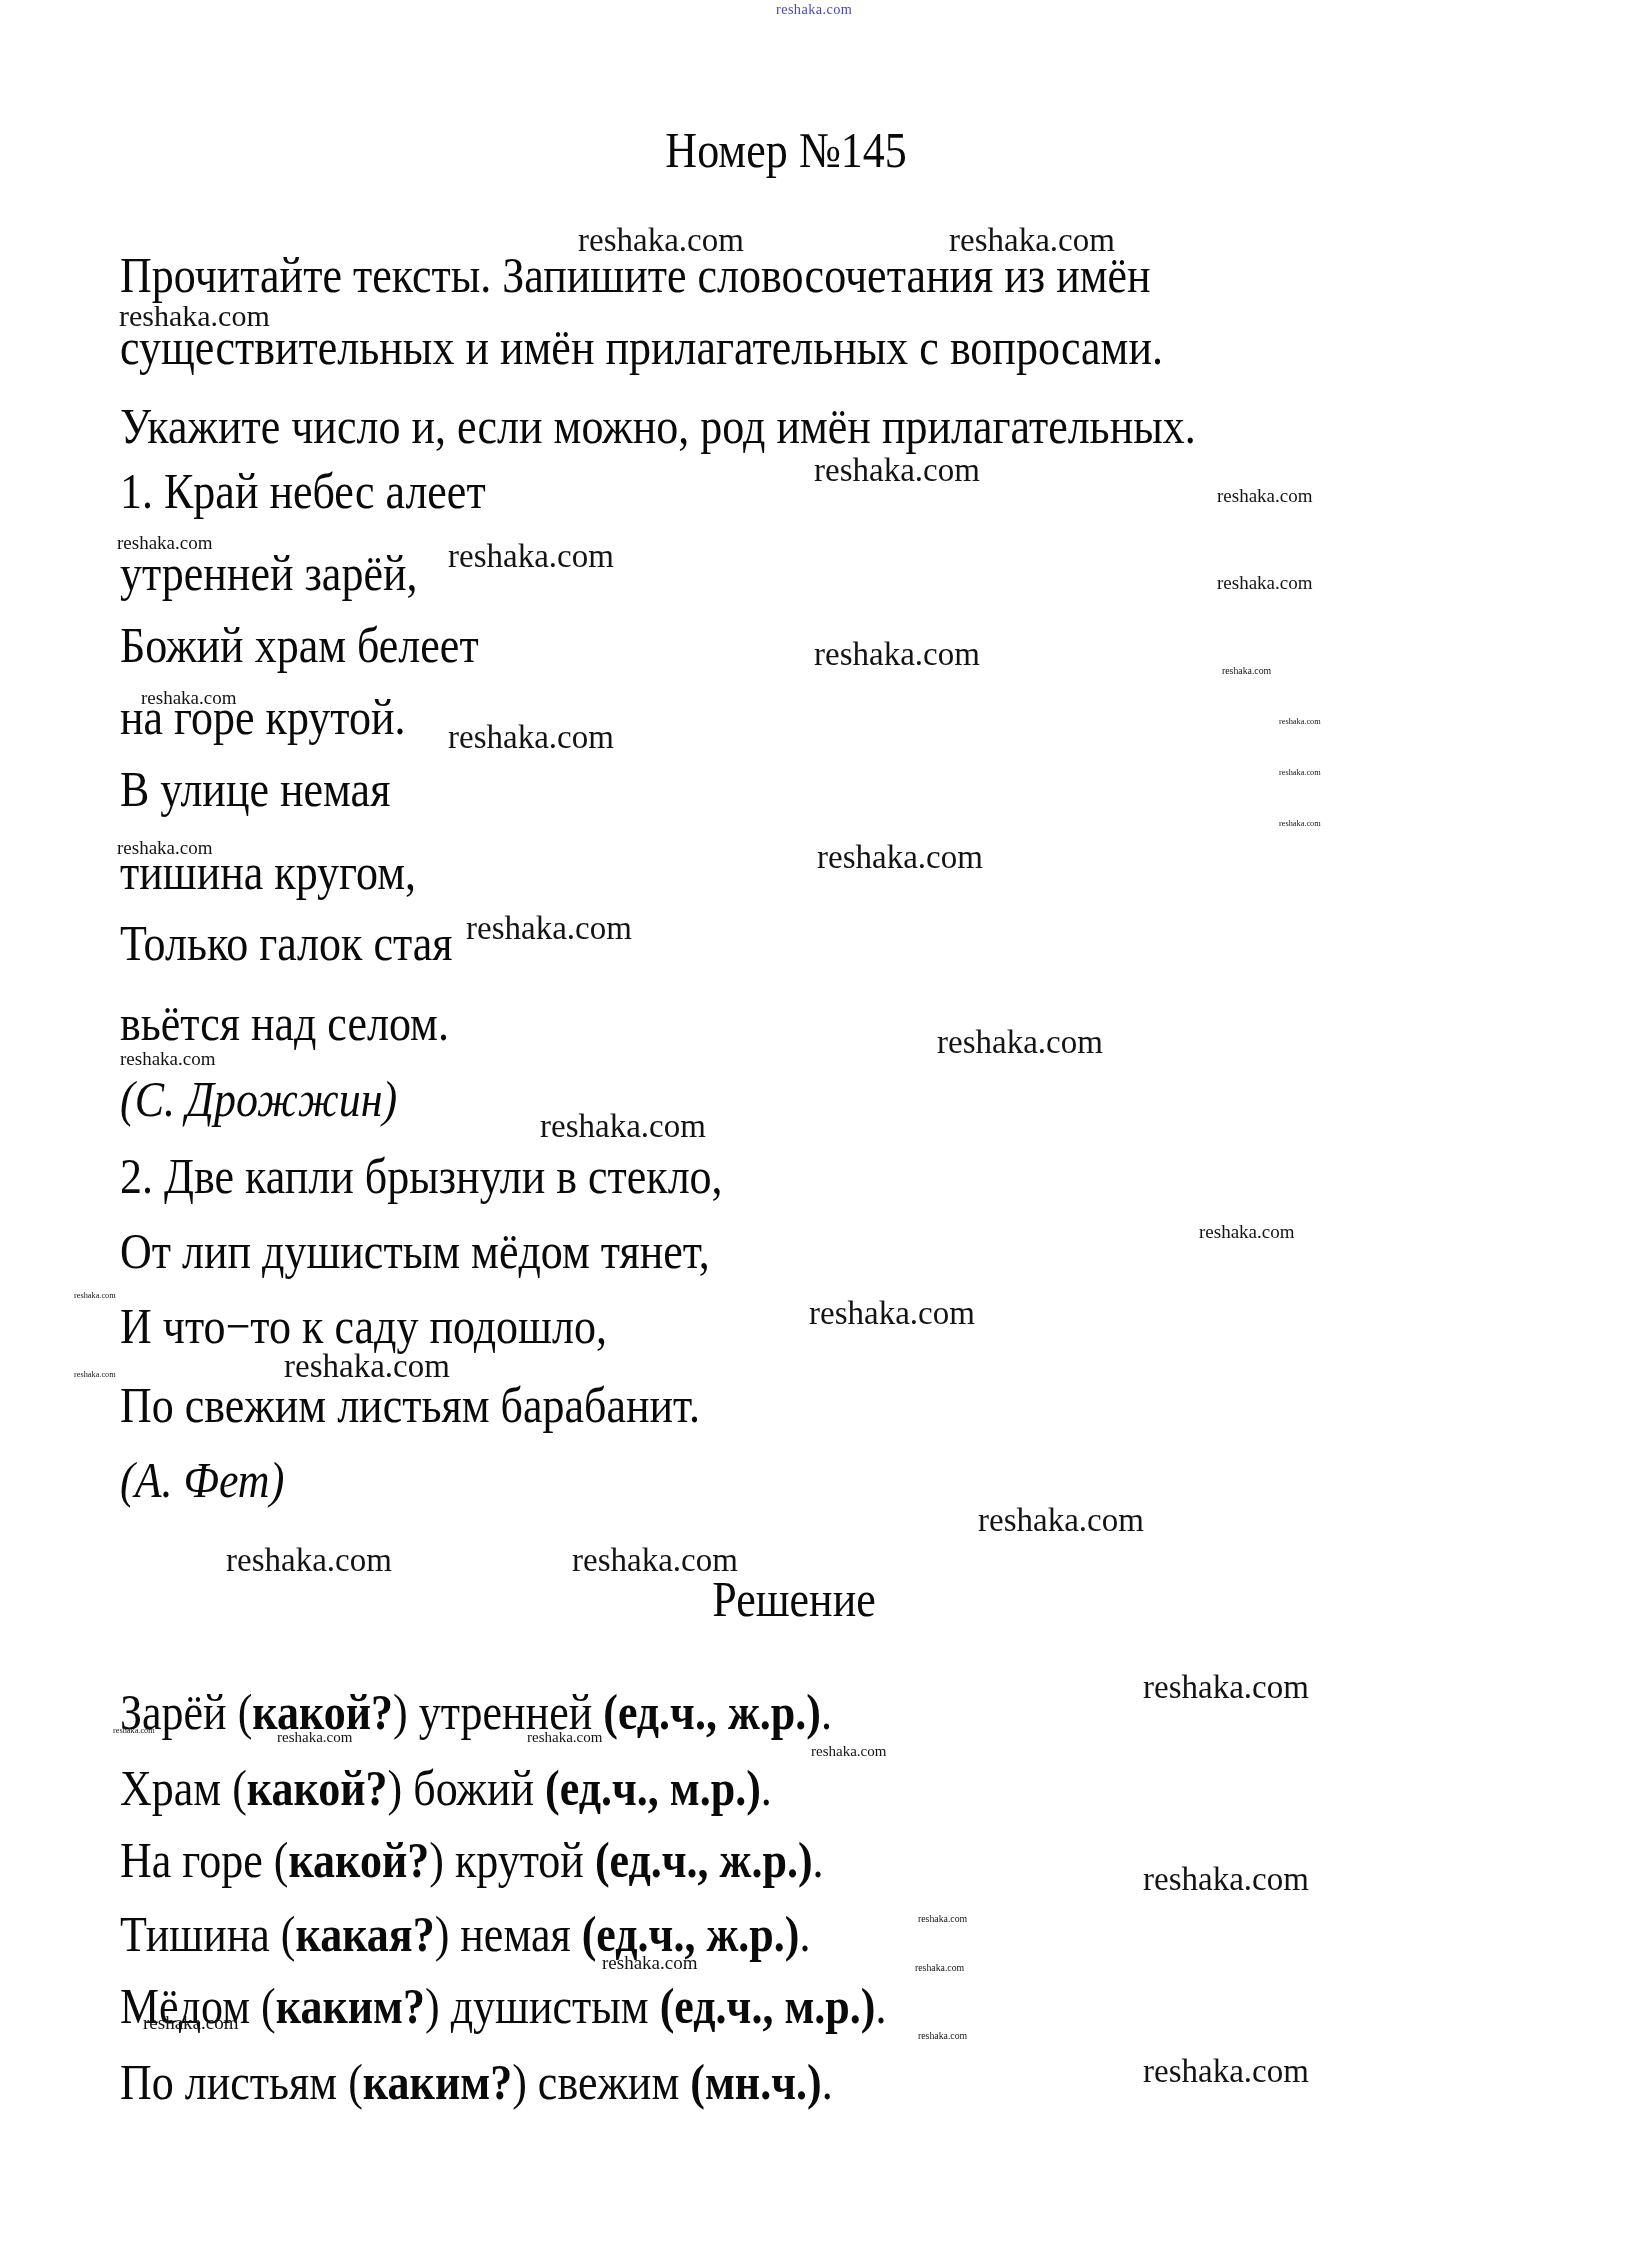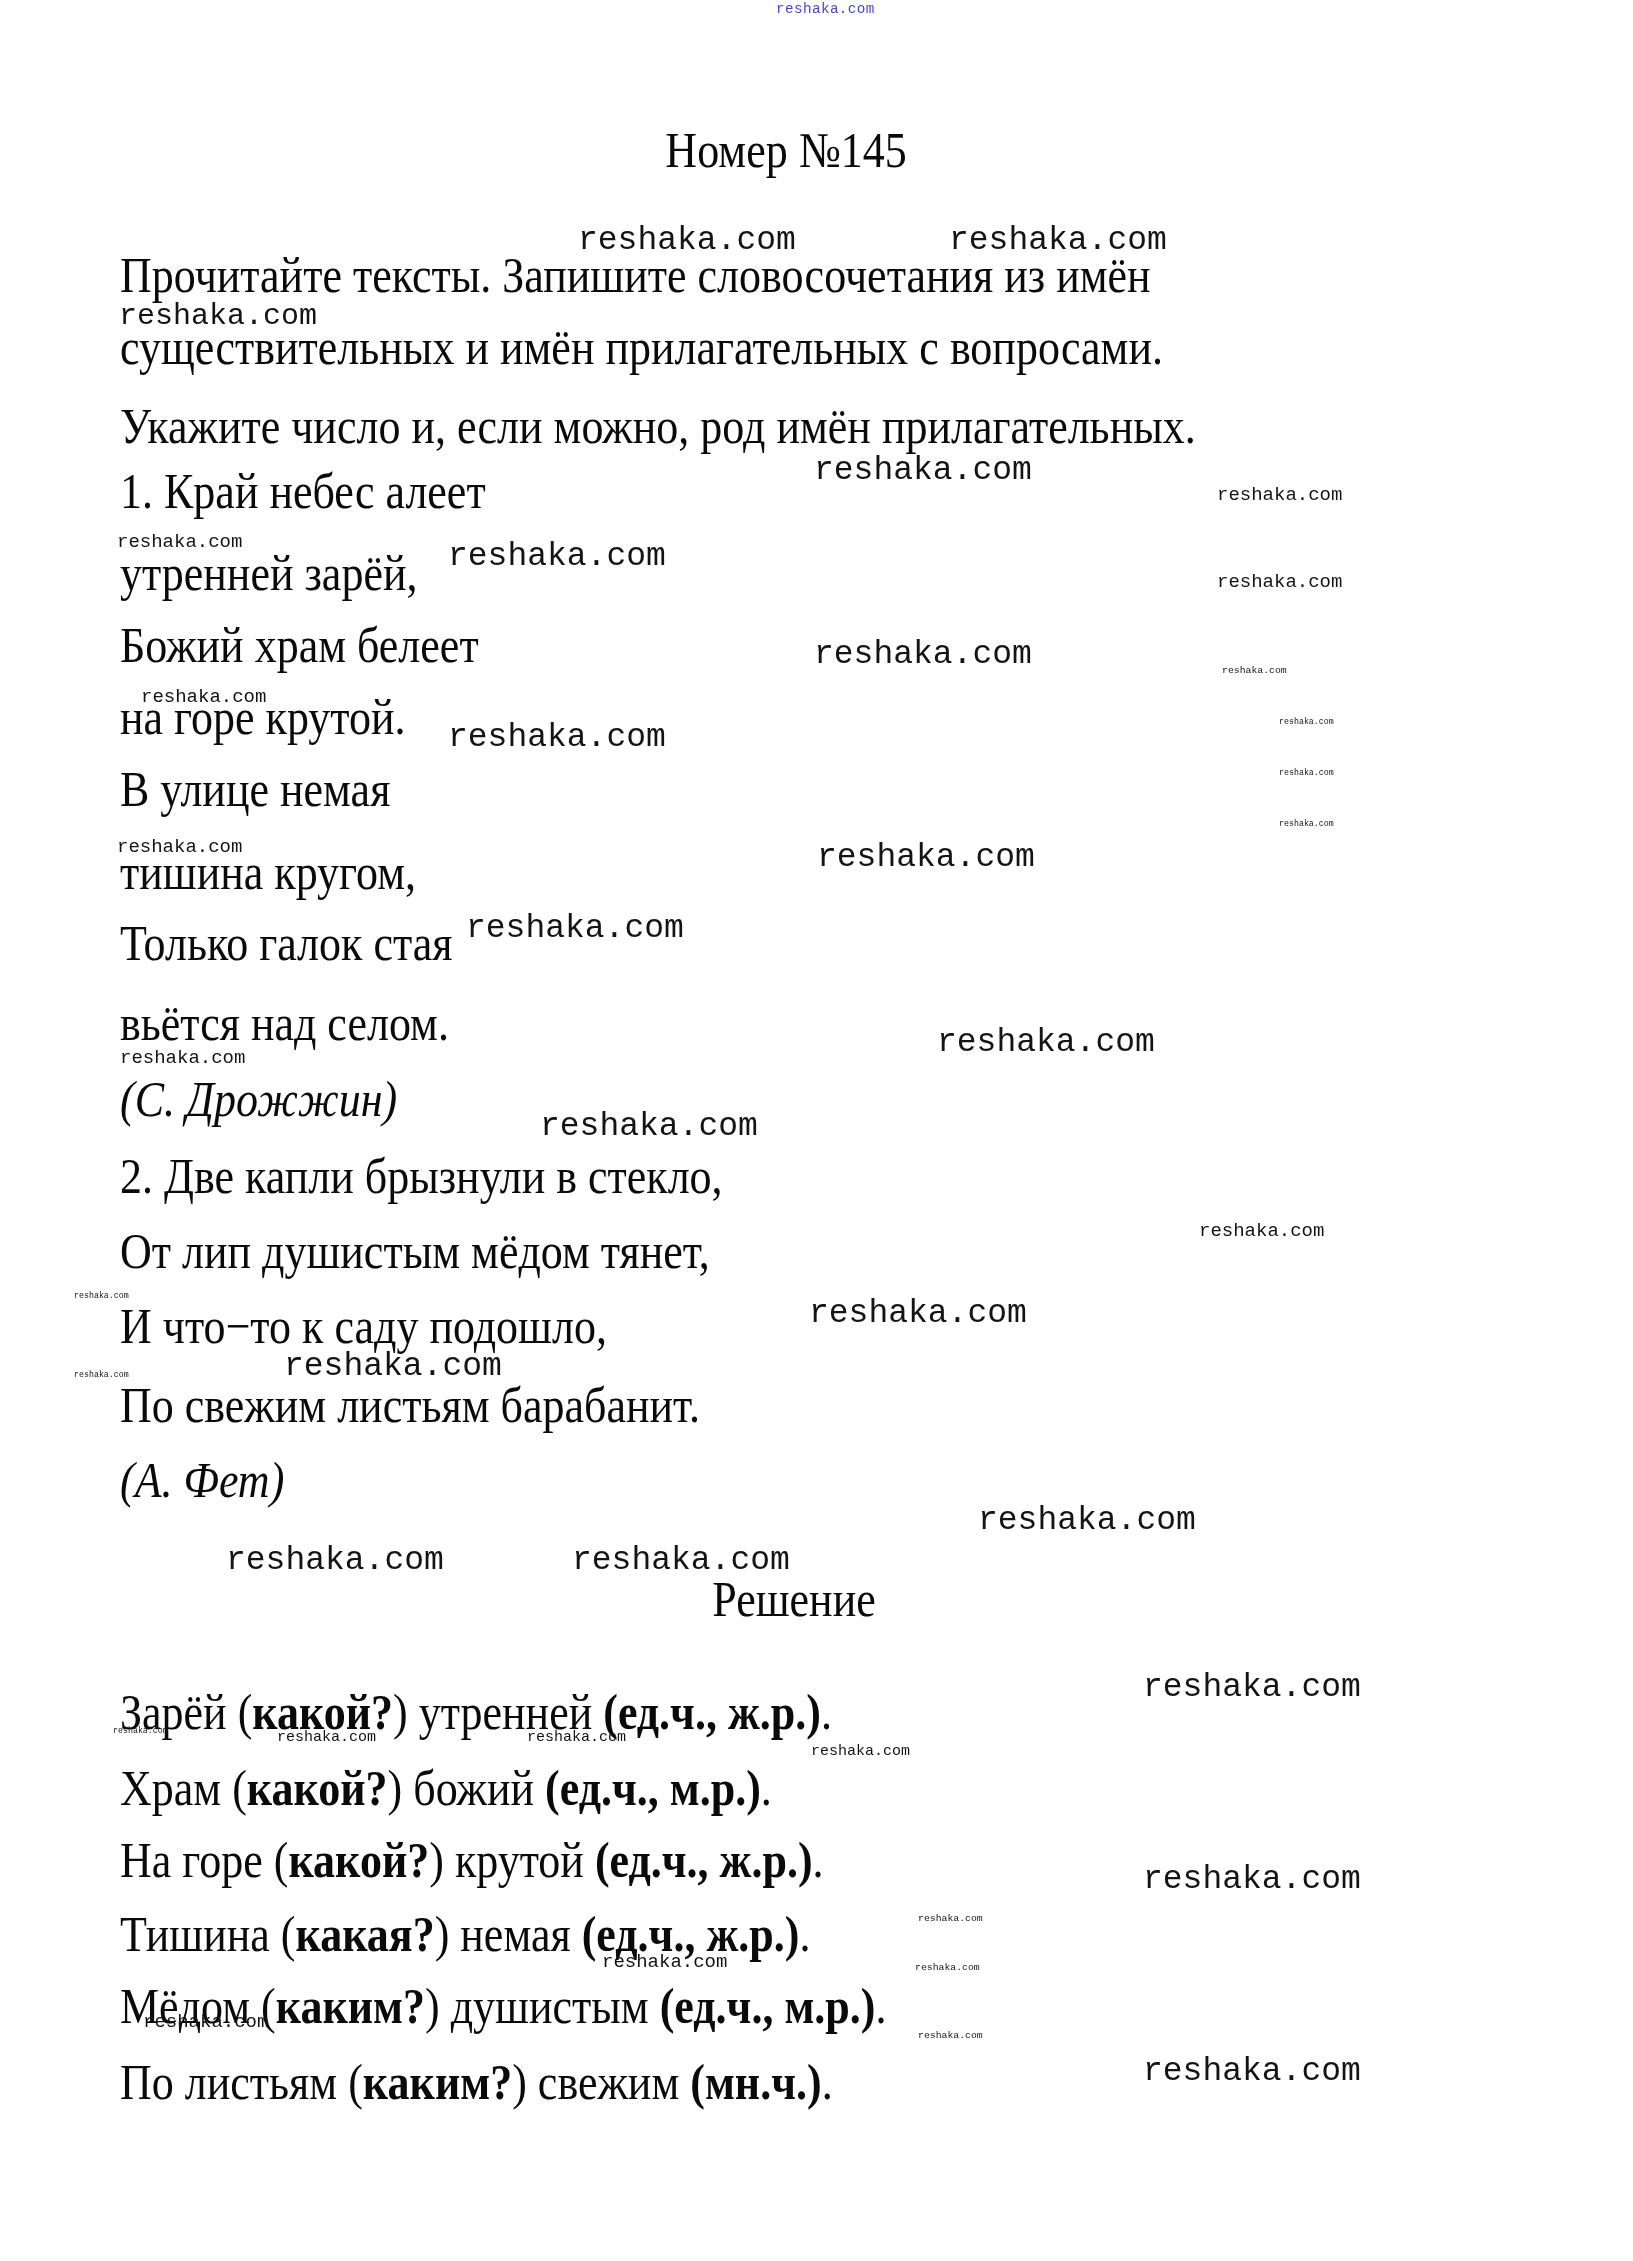--- a/index.html
+++ b/index.html
@@ -26,21 +26,21 @@
     transform-origin:center top;
   }
   .b{font-weight:bold;}
   .it{font-style:italic;}
   
   .wm{
     position:absolute;
     white-space:nowrap;
     line-height:1;
     color:#141414;
-    font-family:Liberation Mono, monospace;
+    font-family:Liberation Serif, serif;
     text-align:right;
   }
   .wb{font-size:33px;}
   .wmm{font-size:30px;}
   .ws{font-size:19px;}
   .ws2{font-size:15px;}
   .wt{font-size:9.8px;}
   .wt2{font-size:8.3px;}
   .wblue{font-size:14.3px;color:#3434b4;opacity:.9;letter-spacing:0.4px;}
 </style>

